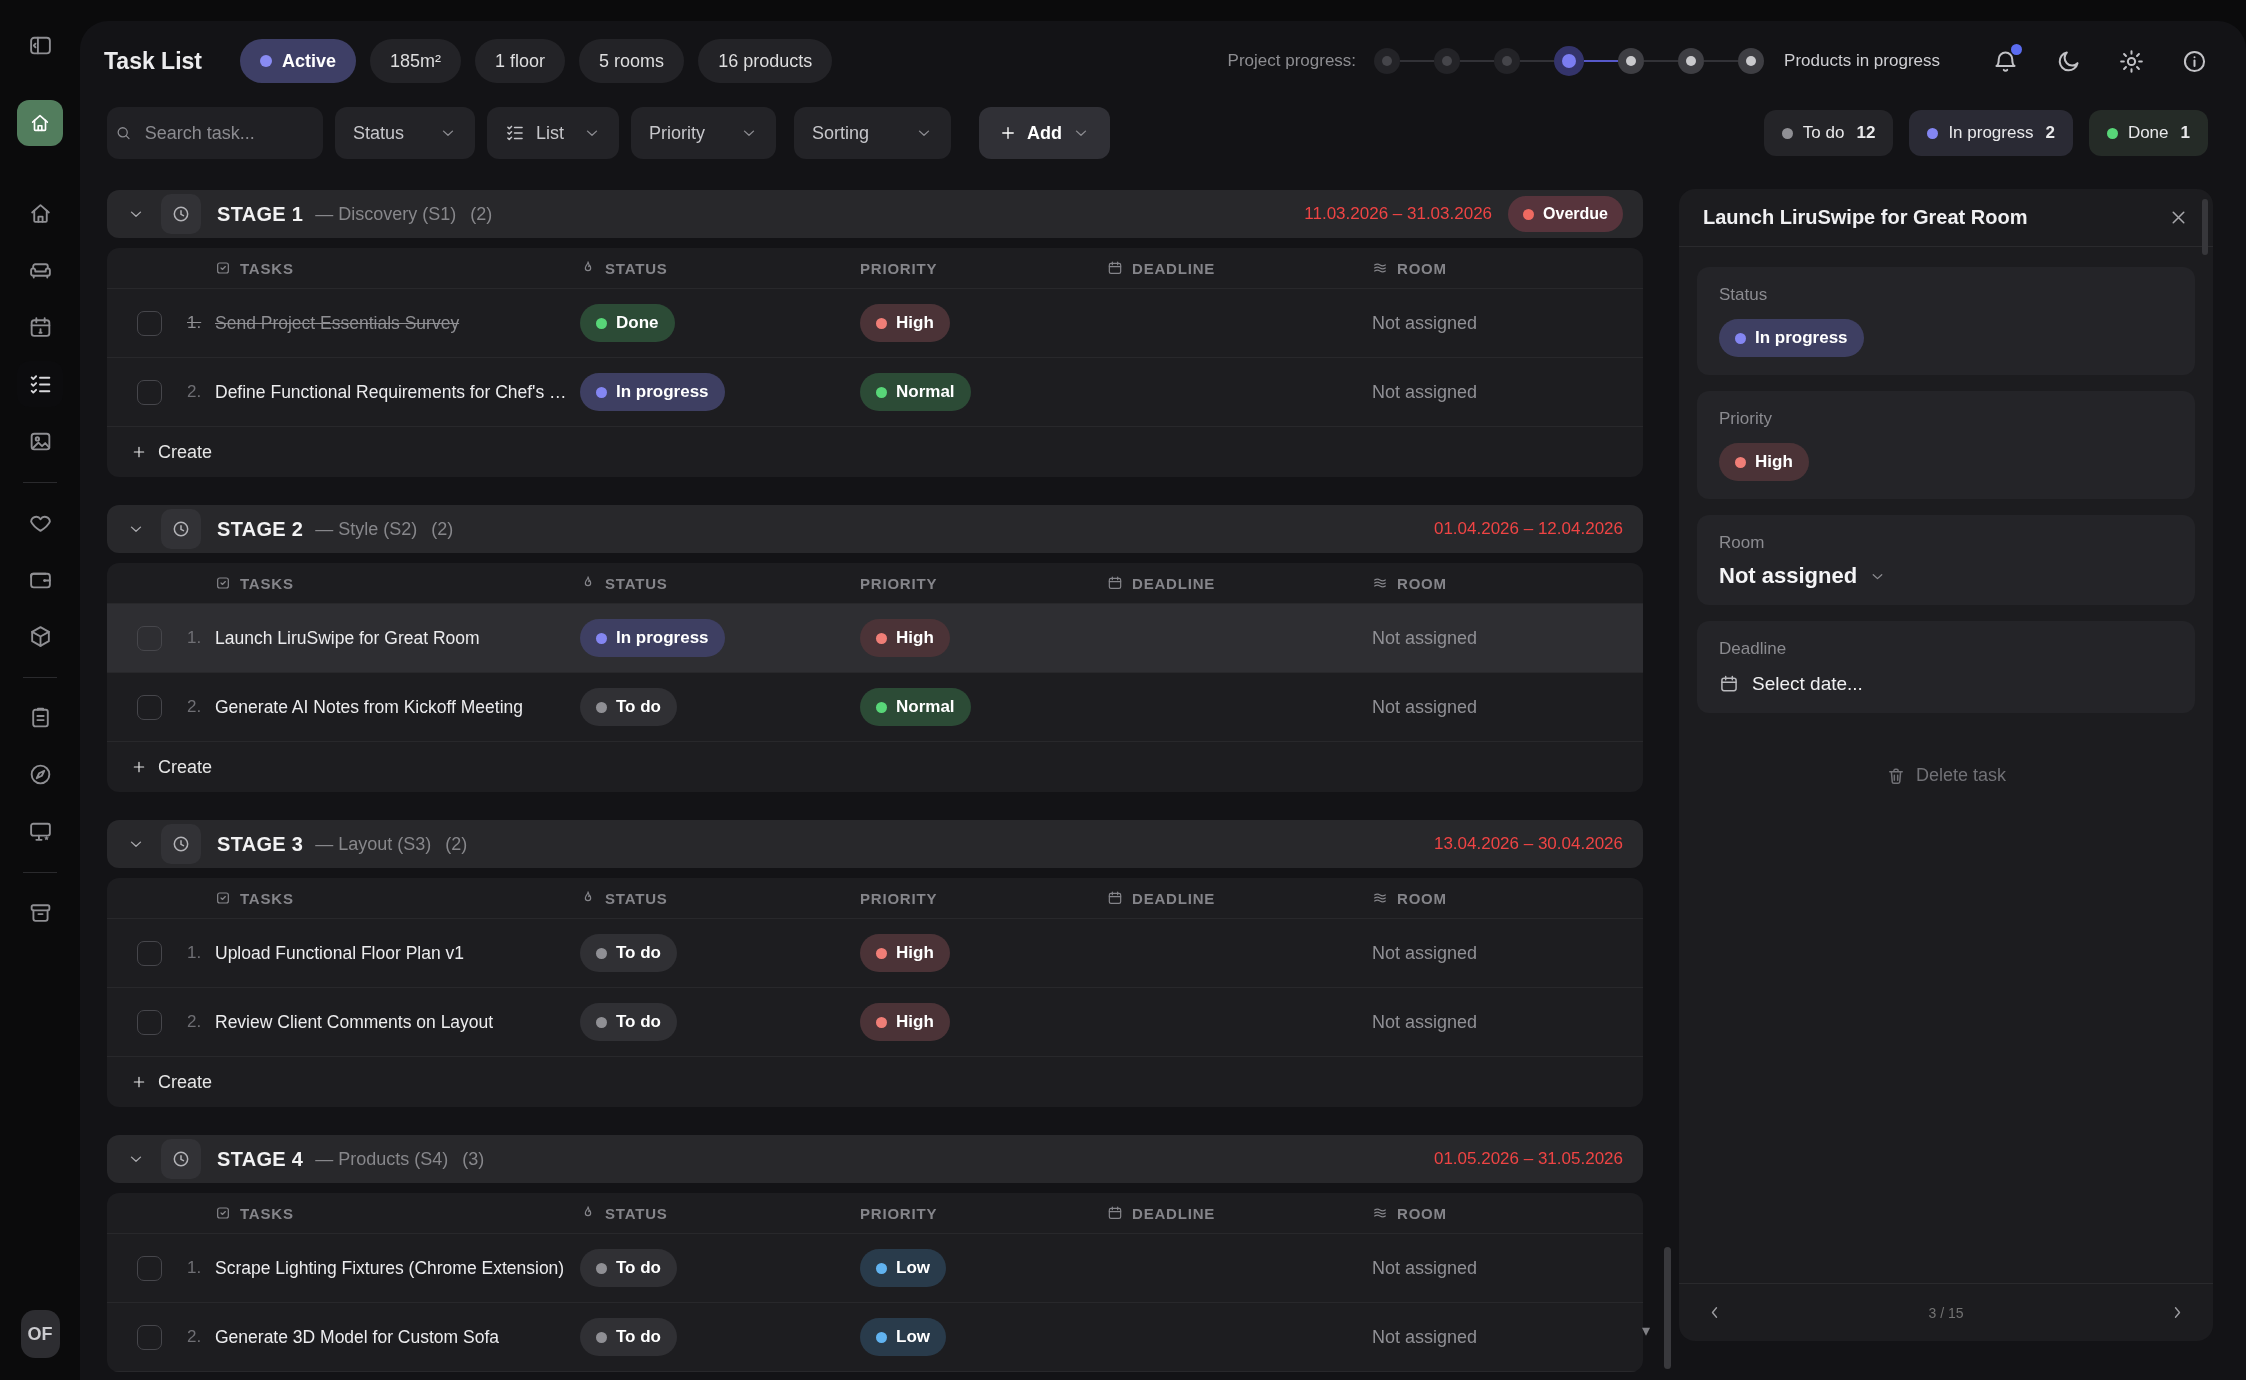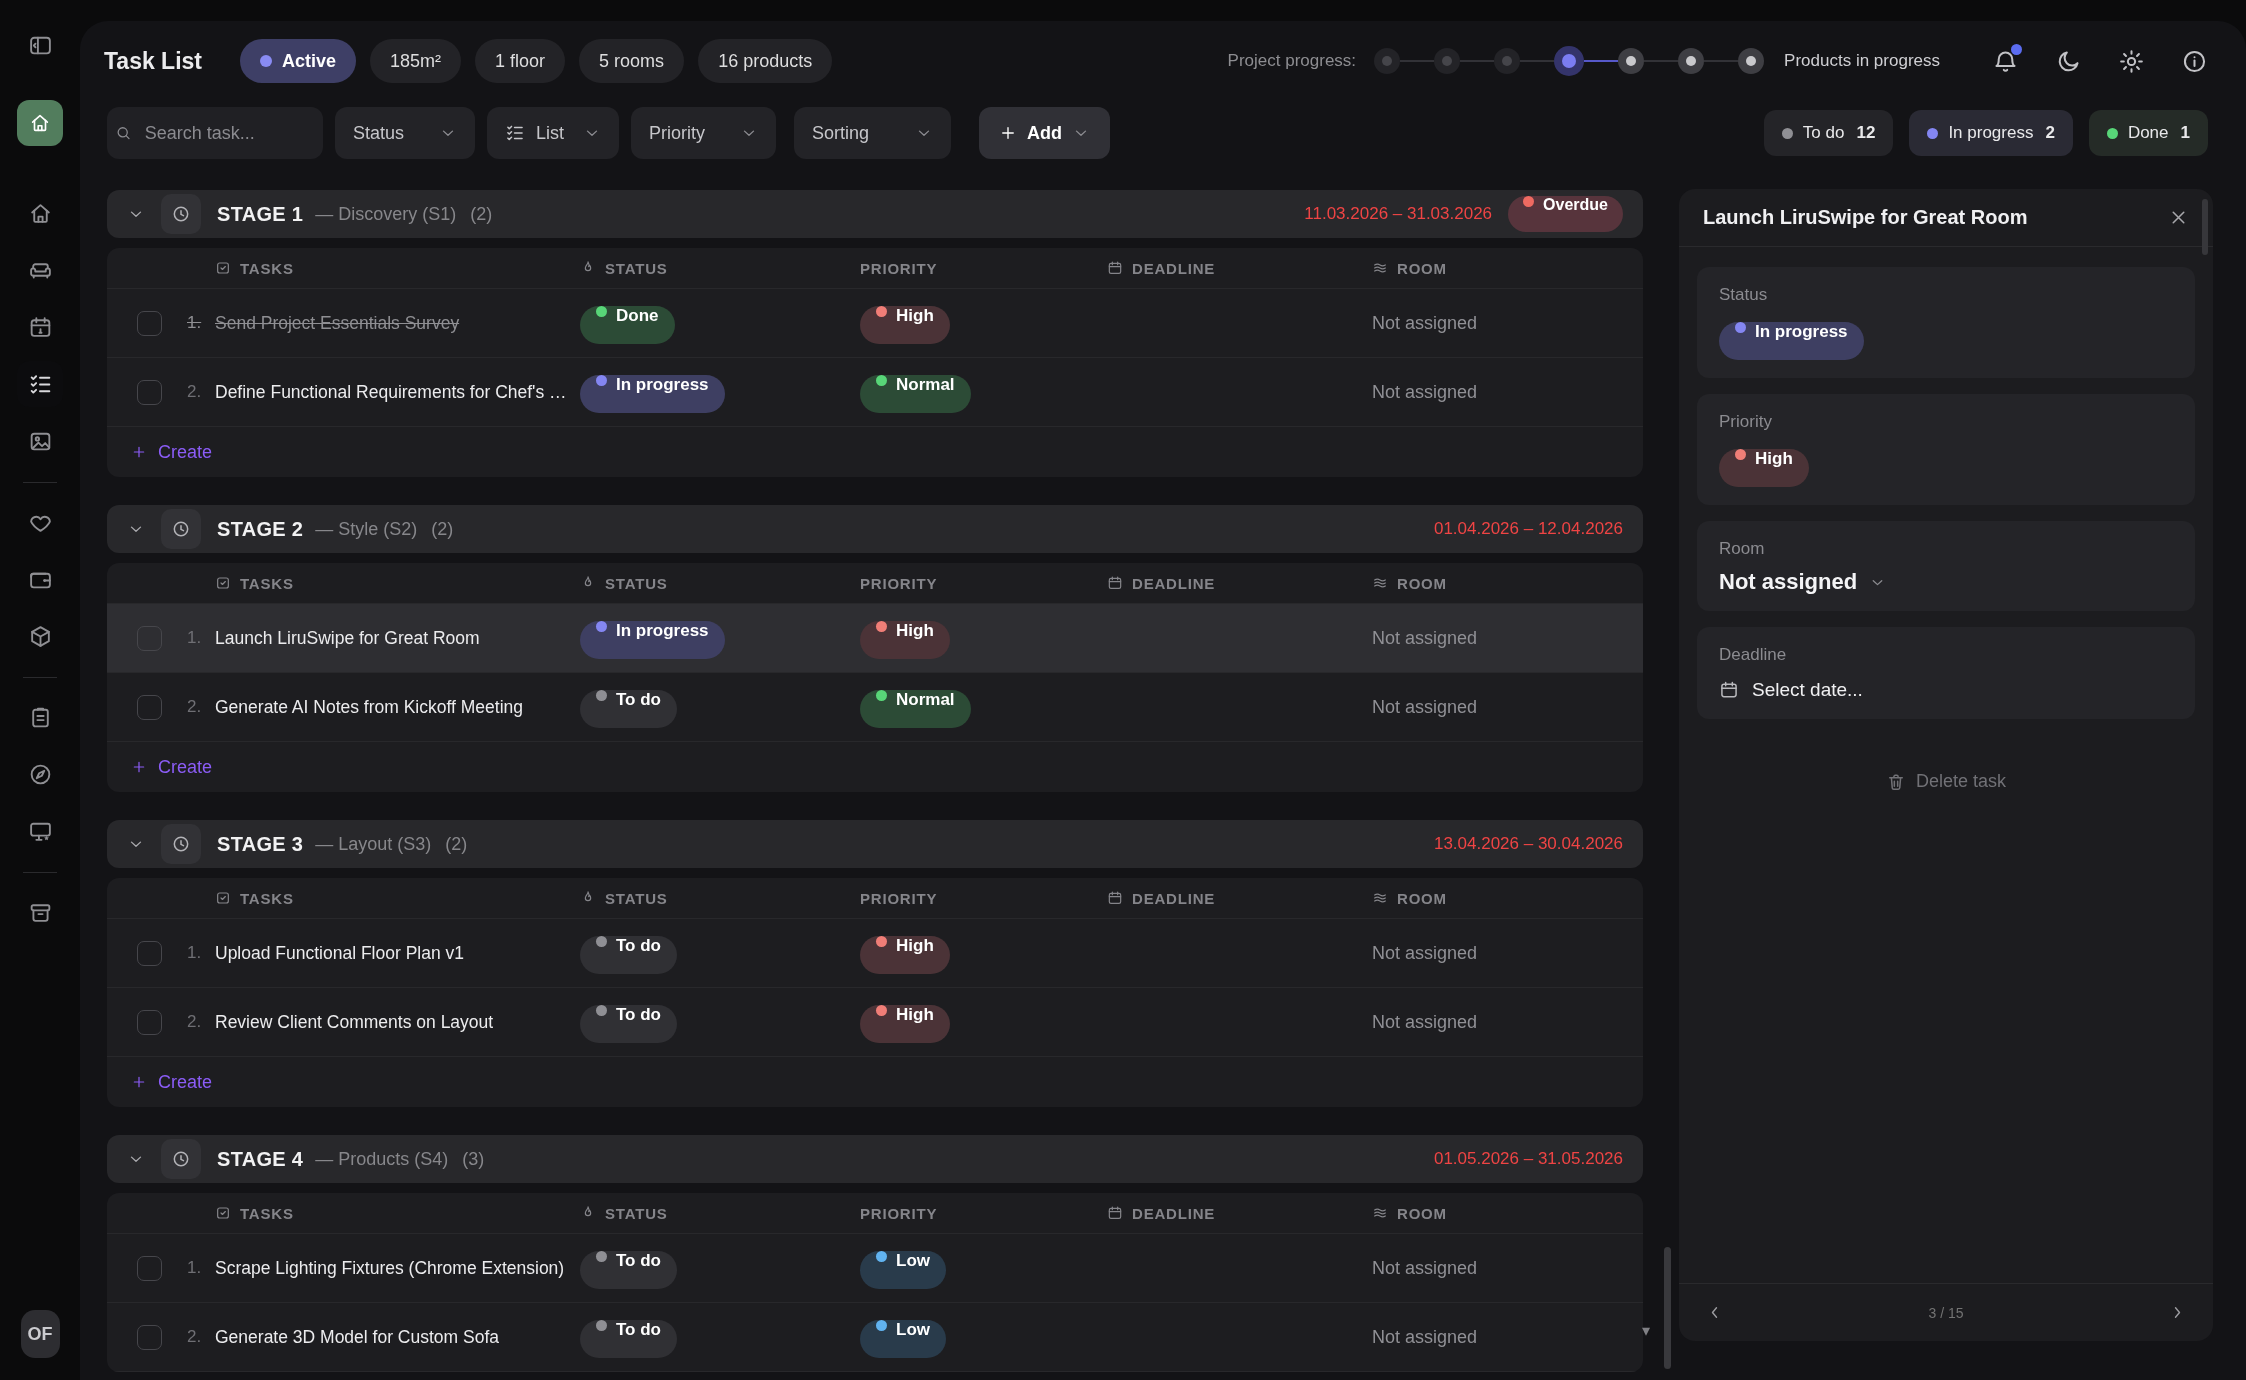--- a/index.html
+++ b/index.html
@@ -80,30 +80,30 @@
   .thead{height:40px;border-bottom:1px solid #28282b;color:#85858a;font-size:15px;letter-spacing:.8px;font-weight:600}
   .th{display:flex;align-items:center;gap:9px}
   .th.c3{grid-column:3}.th.c4{grid-column:4}.th.c5{grid-column:5}.th.c6{grid-column:6}.th.c7{grid-column:7}
   .trow{height:68px;border-bottom:1px solid #28282b;cursor:pointer}
   .trow.selected{background:#2e2e32}
   .trow.done .num,.trow.done .ttl{text-decoration:line-through;color:#8f8f93}
   .cb{width:23px;height:23px;border:1.6px solid #46464b;border-radius:7px;display:block;margin-left:30px;cursor:pointer}
   .num{color:#6f6f74;font-size:17px;padding-left:16px}
   .ttl{color:#ececee;font-size:17.5px;white-space:nowrap;overflow:hidden;text-overflow:ellipsis;padding-right:10px}
   .room{color:#909095;font-size:18px}
-  .pill{display:inline-flex;gap:9px;height:38px;border-radius:19px;padding:0 16px;font-size:17px;color:#fff;font-weight:700;white-space:nowrap}
+  .pill{display:inline-flex;align-items:center;gap:9px;height:38px;border-radius:19px;padding:0 16px;font-size:17px;color:#fff;font-weight:700;white-space:nowrap}
   .pill.sm{height:36px;font-size:16px;padding:0 15px}
   .pdot{width:11px;height:11px;border-radius:50%;background:#999}
   .p-green{background:#2c4b36}.p-green .pdot{background:#58d678}
   .p-blue{background:#3e3f62}.p-blue .pdot{background:#8486f2}
   .p-gray{background:#303034}.p-gray .pdot{background:#8f8f94}
   .p-red{background:#4b3337}.p-red .pdot{background:#f07e77}
   .p-lblue{background:#293b4b}.p-lblue .pdot{background:#61b3f0}
   .p-over{background:#57343c}.p-over .pdot{background:#ef6a61}
-  .create{height:50px;display:flex;align-items:center;gap:11px;padding:0 24px;color:#8b5cf6;font-size:18px;cursor:pointer}
+  .create{height:50px;display:flex;align-items:center;gap:11px;padding:0 24px;color:#e5e5e5;font-size:18px;cursor:pointer}
 
   
   .vscroll{position:absolute;left:1584px;top:1226px;width:7px;height:122px;background:#39393d;border-radius:4px;cursor:pointer}
   .varrow{position:absolute;left:1562px;top:1300px;color:#808085;font-size:16px;cursor:pointer}
 
   
   .panel{position:absolute;left:1599px;top:168px;width:534px;height:1152px;background:#1c1c1f;border-radius:16px;box-sizing:border-box}
   .ptitle{height:57px;display:flex;align-items:center;padding:0 24px;border-bottom:1px solid #2a2a2d}
   .ptitle .t{font-size:20px;font-weight:700;color:#f0f0f2;white-space:nowrap;overflow:hidden;text-overflow:ellipsis}
   .pclose{margin-left:auto;color:#a7a7ab;width:21px;height:21px;cursor:pointer;flex:0 0 auto}

